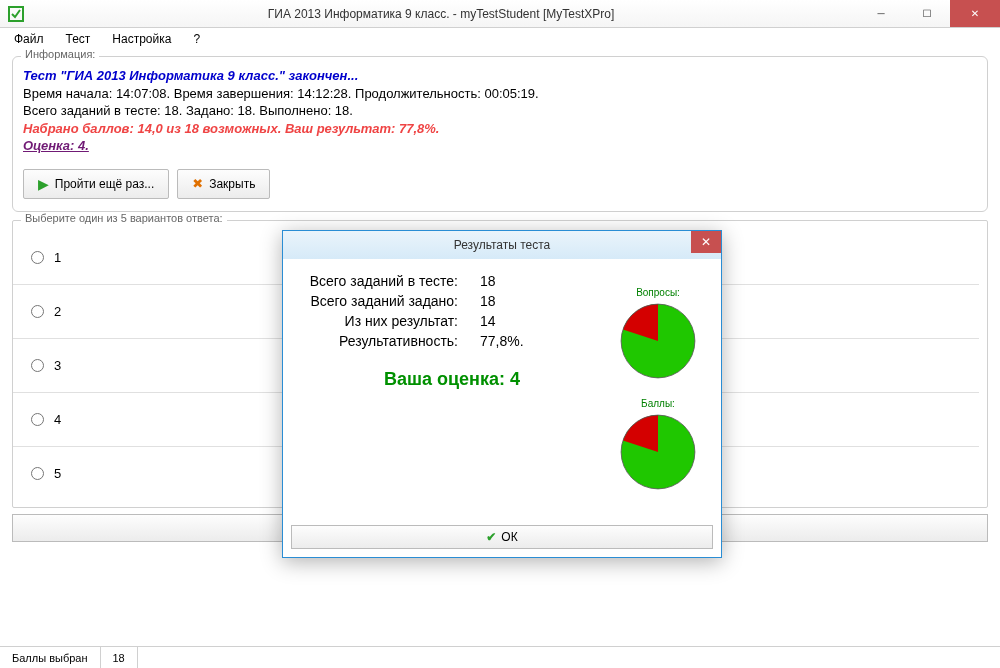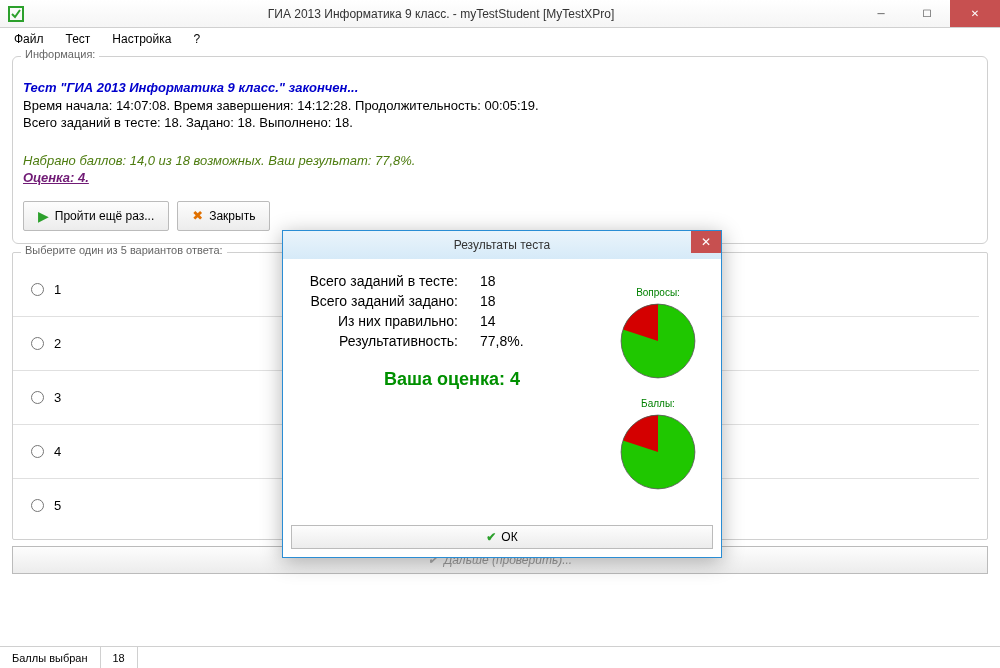--- a/index.html
+++ b/index.html
@@ -8,25 +8,25 @@
     .titlebar { height: 28px; background: linear-gradient(#fff, #f5f5f5); border-bottom: 1px solid #d0d0d0; display: flex; align-items: center; position: relative; }
     .titlebar-icon { width: 16px; height: 16px; margin-left: 8px; }
     .titlebar-title { flex: 1; text-align: center; font-size: 12px; color: #333; }
     .window-controls { display: flex; height: 100%; }
     .win-btn { width: 46px; height: 100%; display: flex; align-items: center; justify-content: center; font-size: 10px; color: #333; cursor: pointer; }
     .win-btn.close { background: #c75050; color: #fff; width: 50px; }
     
     .menubar { height: 22px; display: flex; align-items: center; padding: 0 6px; gap: 6px; font-size: 12px; }
     .menu-item { padding: 2px 8px; cursor: pointer; }
     
-    .info-frame { margin: 6px 12px 4px 12px; border: 1px solid #d0d0d0; border-radius: 6px; padding: 22px 10px 12px 10px; position: relative; }
+    .info-frame { margin: 6px 12px 4px 12px; border: 1px solid #d0d0d0; border-radius: 6px; padding: 10px 10px 12px 10px; position: relative; }
     .info-label { position: absolute; top: -9px; left: 8px; background: #fff; padding: 0 4px; font-size: 11px; color: #666; }
     .info-line { font-size: 13px; line-height: 1.35; }
     .info-blue { color: #0000cc; font-weight: bold; font-style: italic; }
-    .info-red { color: #4d7c0f; font-weight: normal; font-style: italic; margin-top: 20px; }
+    .info-red { color: #ef4444; font-weight: bold; font-style: italic; }
     .info-green { color: #701a75; font-weight: bold; font-style: italic; text-decoration: underline; }
     
     .action-btns { margin-top: 14px; display: flex; gap: 8px; }
     .btn { height: 30px; padding: 0 14px; background: linear-gradient(#fdfdfd, #ececec); border: 1px solid #bbb; border-radius: 2px; font-size: 12px; display: flex; align-items: center; gap: 6px; cursor: pointer; }
     
     .choice-frame { margin: 8px 12px 4px 12px; border: 1px solid #d0d0d0; border-radius: 2px; padding: 10px 8px 6px 0; position: relative; }
     .choice-label { position: absolute; top: -9px; left: 8px; background: #fff; padding: 0 4px; font-size: 11px; color: #666; }
     .choice-row { display: flex; align-items: center; height: 54px; border-bottom: 1px solid #e0e0e0; padding: 0 18px; font-size: 13px; }
     .choice-row:last-child { border-bottom: none; }
     .choice-row input[type="radio"] { margin-right: 10px; }
@@ -145,21 +145,21 @@
     <div class="dialog-text">
       <div class="stat-row">
         <div class="stat-lbl">Всего заданий в тесте:</div>
         <div class="stat-val">18</div>
       </div>
       <div class="stat-row">
         <div class="stat-lbl">Всего заданий задано:</div>
         <div class="stat-val">18</div>
       </div>
       <div class="stat-row">
-        <div class="stat-lbl">Из них правильно:</div>
+        <div class="stat-lbl">Из них результат:</div>
         <div class="stat-val">14</div>
       </div>
       <div class="stat-row">
         <div class="stat-lbl">Результативность:</div>
         <div class="stat-val">77,8%.</div>
       </div>
       <div class="dialog-grade">Ваша оценка: 4</div>
     </div>
     <div class="dialog-charts">
       <div>Вопросы:</div>

